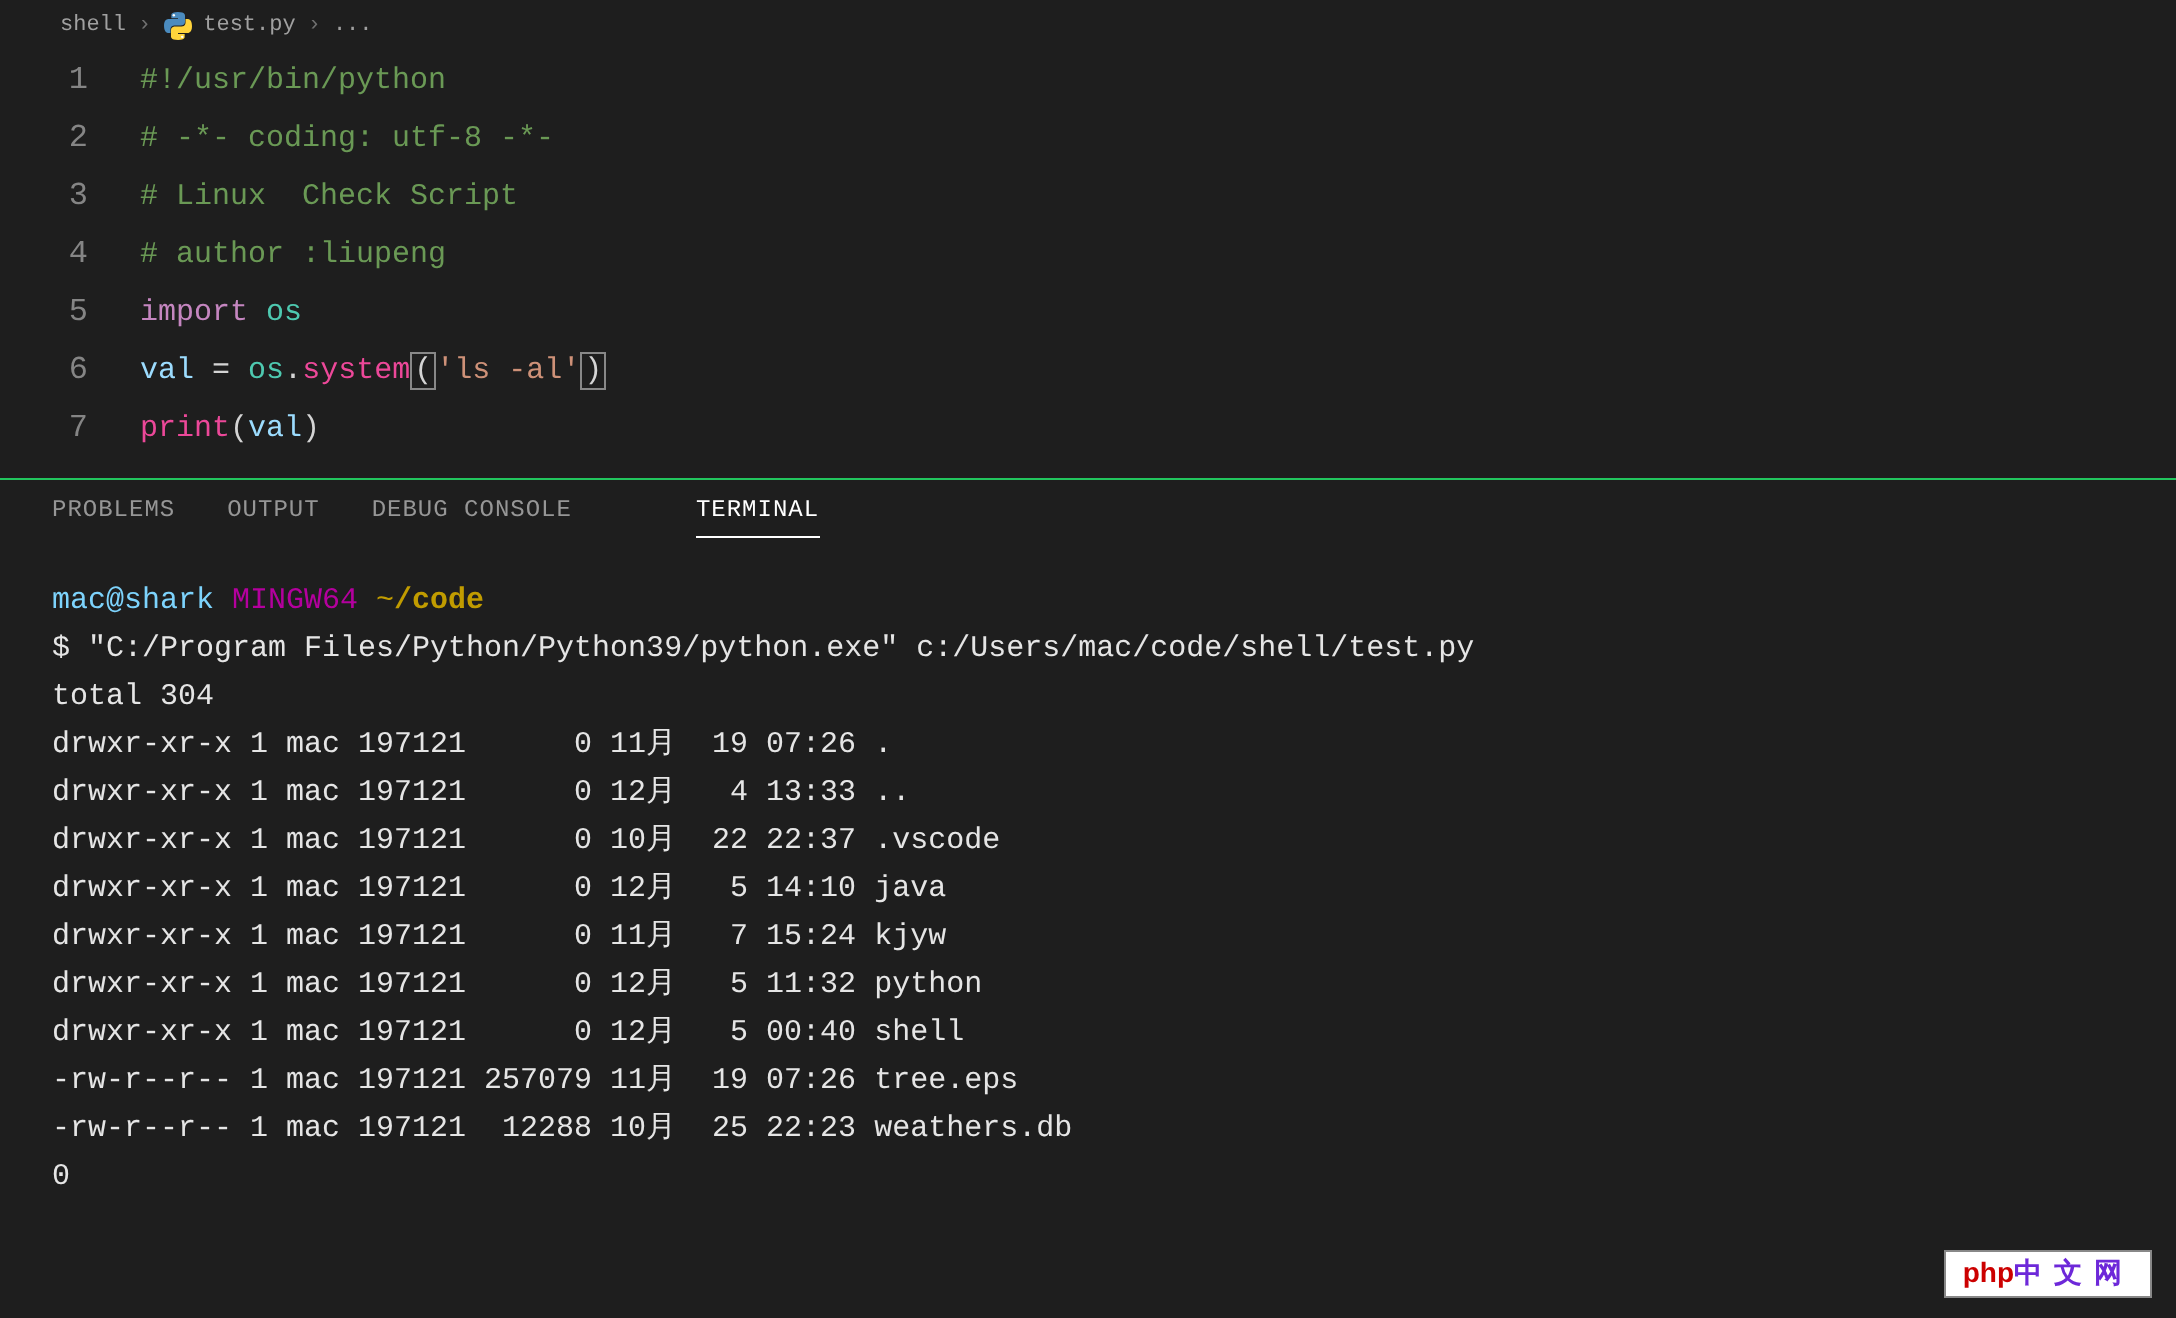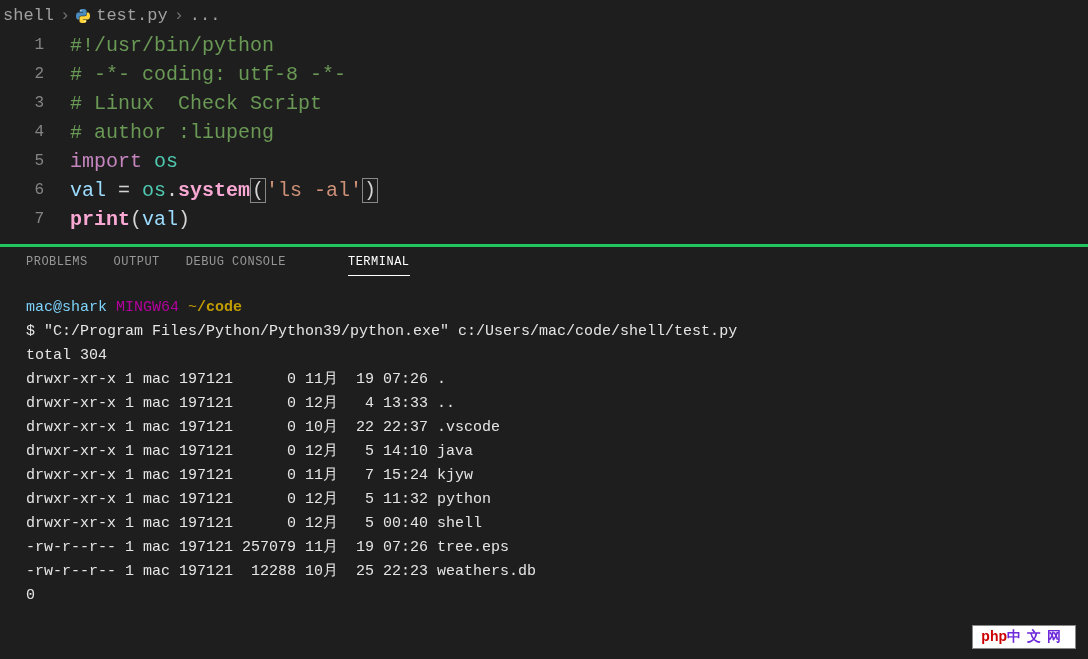--- a/index.html
+++ b/index.html
@@ -10,25 +10,25 @@
     body {
       background-color: #1e1e1e;
       color: #cccccc;
       font-family: Consolas, 'Courier New', monospace;
       font-size: 15px;
       width: 1088px;
       height: 659px;
       overflow: hidden;
     }
     .breadcrumb {
-      padding: 6px 3px;
+      padding: 6px 30px;
       display: flex;
       align-items: center;
       gap: 6px;
-      font-size: 17px;
+      font-size: 11px;
       color: #a0a0a0;
     }
     .breadcrumb-sep {
       color: #707070;
     }
     .python-icon {
       display: inline-flex;
       align-items: center;
       font-size: 13px;
     }
@@ -43,43 +43,43 @@
       font-size: 16px;
       user-select: none;
     }
     .gutter div {
       padding-right: 26px;
       height: 29px;
       line-height: 29px;
     }
     .code {
       flex: 1;
-      font-size: 20px;
+      font-size: 15px;
     }
     .code-line {
       height: 29px;
       line-height: 29px;
       white-space: pre;
     }
     .comment { color: #6a9955; }
     .keyword { color: #c586c0; }
     .module  { color: #4ec9b0; }
     .var     { color: #9cdcfe; }
-    .func    { color: #f9a8d4; font-weight: bold; }
+    .func    { color: #ec4899; }
     .string  { color: #ce9178; }
     .punct   { color: #d4d4d4; }
     .bracket-hl {
       border: 1px solid #888;
       padding: 0 1px;
     }
     .panel-tabs {
       display: flex;
       gap: 26px;
       padding: 8px 26px 6px 26px;
-      border-top: 3px solid #22c55e;
+      border-top: 1px solid #22c55e;
       font-size: 12px;
       letter-spacing: 0.5px;
     }
     .panel-tab {
       color: #969696;
       cursor: pointer;
       padding-bottom: 6px;
     }
     .panel-tab.active {
       color: #ffffff;

